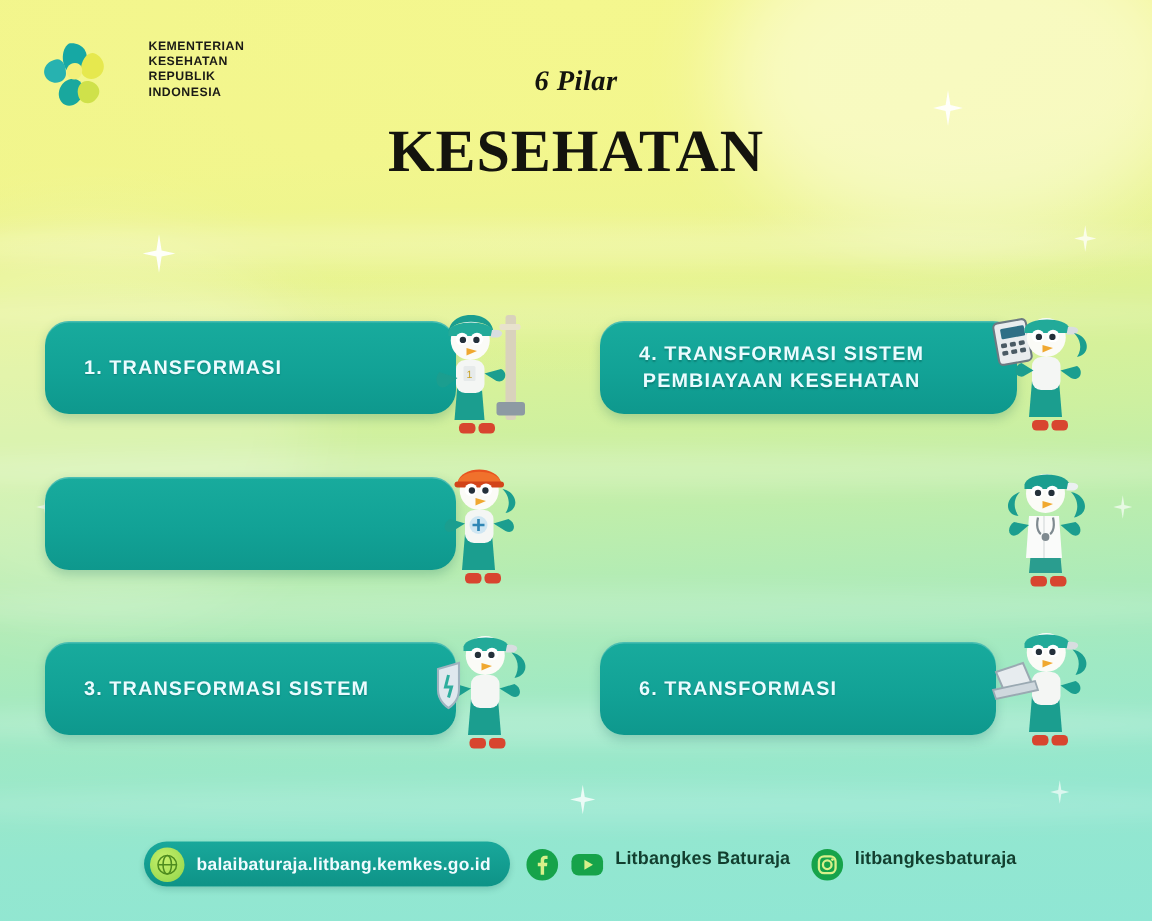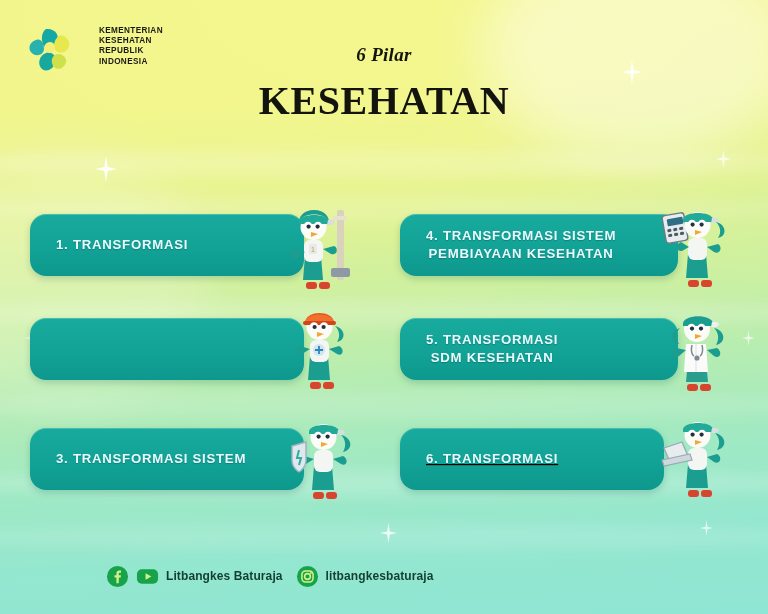--- a/index.html
+++ b/index.html
@@ -57,21 +57,21 @@
 
   
   .foot{position:absolute;left:96px;top:561px;height:30px;display:flex;align-items:center;}
   .pill{height:30px;border-radius:15px;display:flex;align-items:center;gap:8px;
     padding:0 13px 0 4px;background:linear-gradient(180deg,#19a89b,#0e9387);
     box-shadow:0 2px 4px rgba(0,80,70,.2);}
   .ico{width:23px;height:23px;border-radius:50%;flex:0 0 auto;display:flex;
        align-items:center;justify-content:center;}
   .web-ico{background:radial-gradient(circle at 40% 35%,#c6f06a,#8fd44a);}
   .foot-txt{color:#f0fbff;font-size:11.6px;font-weight:600;letter-spacing:.2px;white-space:nowrap;}
-  .social{display:flex;align-items:center;gap:7px;margin-left:10px;}
+  .social{display:flex;align-items:flex-start;gap:7px;margin-left:10px;}
   .s-ico{width:23px;height:23px;flex:0 0 auto;display:flex;align-items:center;justify-content:center;}
   .s-lbl{color:#123f2f;font-size:12px;font-weight:700;letter-spacing:.1px;white-space:nowrap;}
 </style>
 </head>
 <body>
 
 <div id="stage">
 
   <div class="glow" style="left:480px;top:-60px;width:320px;height:220px;background:rgba(255,255,255,.45);"></div>
   <div class="glow" style="left:-90px;top:150px;width:300px;height:260px;background:rgba(255,255,255,.20);"></div>
@@ -214,26 +214,20 @@
         <circle cx="35.6" cy="31" r="2.1" fill="#24303a"></circle>
       <path d="M29 36 L36 38 L29 41 Z" fill="#f0a830"></path>
       <circle cx="31" cy="54" r="6" fill="#cfe6f2"></circle>
       <path d="M31 50 v8 M27 54 h8" stroke="#2f86b5" stroke-width="1.8"></path>
       <path d="M47 30 C57 32 59 44 49 46 C53 40 51 34 47 30 Z" fill="#1b9e8f"></path>
       <rect x="22" y="86" width="11" height="7" rx="3" fill="#d8452f"></rect>
       <rect x="35" y="86" width="11" height="7" rx="3" fill="#d8452f"></rect>
     </svg>
   </div>
 
-  <div class="card" style="left:400px;top:318px;width:266px;">
-    <div class="lbl">
-      <span>5. TRANSFORMASI</span>
-      <span>SDM KESEHATAN</span>
-    </div>
-  </div>
   <div class="mascot" style="left:662px;top:298px;">
     <svg viewBox="0 0 74 96">
       <path d="M24 84 L26 62 L44 62 L46 84 Z" fill="#2a9d8f"></path>
       <path d="M24 46 L44 46 L46 74 L22 74 Z" fill="#fafbfa"></path>
       <path d="M34 46 L34 74" stroke="#e2e6e6" stroke-width="1.2"></path>
       <path d="M14 50 C8 54 11 62 17 58 L24 52 Z" fill="#1b9e8f"></path>
       <path d="M55 50 C61 54 58 62 52 58 L45 52 Z" fill="#1b9e8f"></path>
       <circle cx="35" cy="31" r="13" fill="#fbfbf7"></circle>
       <path d="M21 25 C23 16 49 16 51 25 L51 28 L21 28 Z" fill="#1b9e8f"></path>
       <path d="M50 24 C57 23 59 27 54 29 L49 29 Z" fill="#ecf0f2"></path>
@@ -271,21 +265,21 @@
         <circle cx="40" cy="30" r="4.2" fill="#fff"></circle>
       <circle cx="30.6" cy="30.6" r="2.1" fill="#24303a"></circle>
         <circle cx="39.6" cy="30.6" r="2.1" fill="#24303a"></circle>
       <path d="M33 36 L40 38 L33 41 Z" fill="#f0a830"></path>
       <path d="M53 29 C64 31 66 44 55 46 C59 39 57 33 53 29 Z" fill="#1b9e8f"></path>
       <rect x="25" y="86" width="11" height="7" rx="3" fill="#d8452f"></rect>
       <rect x="38" y="86" width="11" height="7" rx="3" fill="#d8452f"></rect>
     </svg>
   </div>
 
-  <div class="card" style="left:400px;top:428px;width:252px;text-decoration:underline;">
+  <div class="card" style="left:400px;top:428px;width:252px;">
     <div class="lbl">
       <span>6. TRANSFORMASI</span>
     </div>
   </div>
   <div class="mascot" style="left:660px;top:404px;">
     <svg viewBox="0 0 74 96">
       <path d="M26 84 L28 60 L46 60 L48 84 Z" fill="#1b9e8f"></path>
       <rect x="28" y="44" width="19" height="22" rx="6" fill="#f4f6f4"></rect>
       <path d="M20 48 C14 50 15 58 21 57 L28 53 Z" fill="#1b9e8f"></path>
       <path d="M57 50 C63 53 60 61 54 58 L47 53 Z" fill="#1b9e8f"></path>
@@ -299,20 +293,30 @@
       <circle cx="32.6" cy="30.6" r="2.1" fill="#24303a"></circle>
         <circle cx="41.6" cy="30.6" r="2.1" fill="#24303a"></circle>
       <path d="M35 36 L42 38 L35 41 Z" fill="#f0a830"></path>
       <path d="M55 29 C66 31 68 44 57 46 C61 39 59 33 55 29 Z" fill="#1b9e8f"></path>
       <rect x="28" y="86" width="11" height="7" rx="3" fill="#d8452f"></rect>
       <rect x="41" y="86" width="11" height="7" rx="3" fill="#d8452f"></rect>
     </svg>
   </div>
 
   <div class="foot">
+    <div class="pill">
+      <div class="ico web-ico">
+        <svg width="15" height="15" viewBox="0 0 16 16">
+          <circle cx="8" cy="8" r="6.6" fill="none" stroke="#4e8c1f" stroke-width="1.1"></circle>
+          <ellipse cx="8" cy="8" rx="3" ry="6.6" fill="none" stroke="#4e8c1f" stroke-width="1.1"></ellipse>
+          <path d="M1.6 8 h12.8" stroke="#4e8c1f" stroke-width="1.1"></path>
+        </svg>
+      </div>
+      <div class="foot-txt">balaibaturaja.litbang.kemkes.go.id</div>
+    </div>
 
     <div class="social">
       <div class="s-ico">
         <svg width="23" height="23" viewBox="0 0 24 24">
           <circle cx="12" cy="12" r="11" fill="#16a34a"></circle>
           <path d="M13.3 19v-6h2l.3-2.4h-2.3V9.1c0-.7.2-1.1 1.2-1.1h1.2V5.8c-.2 0-.9-.1-1.8-.1-1.8 0-3 1.1-3 3.1v1.8H8.9V13h2v6z" fill="#d8f08a"></path>
         </svg>
       </div>
       <div class="s-ico">
         <svg width="23" height="23" viewBox="0 0 24 24">

